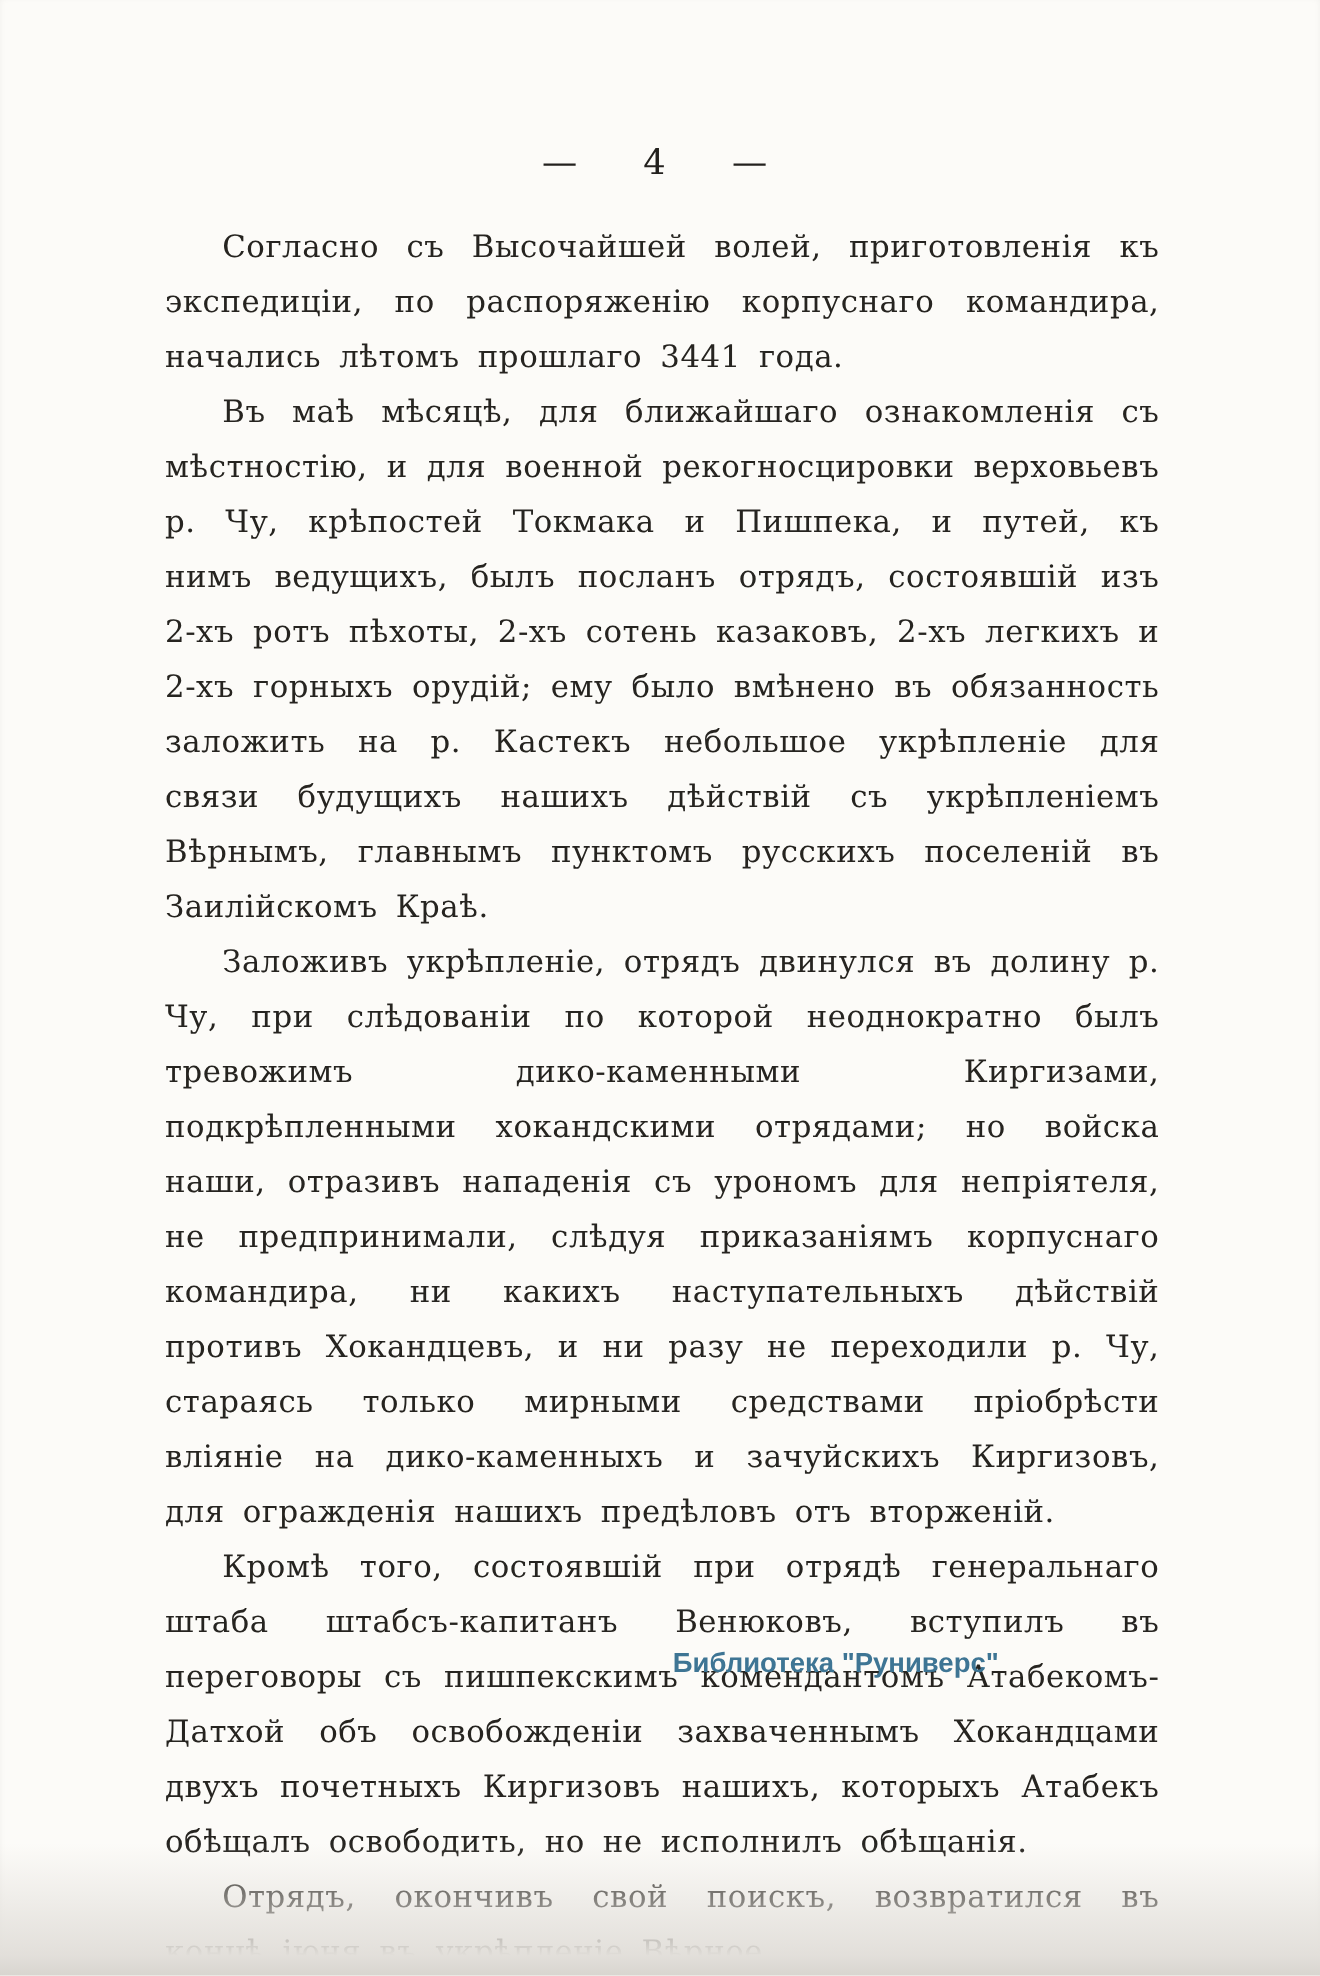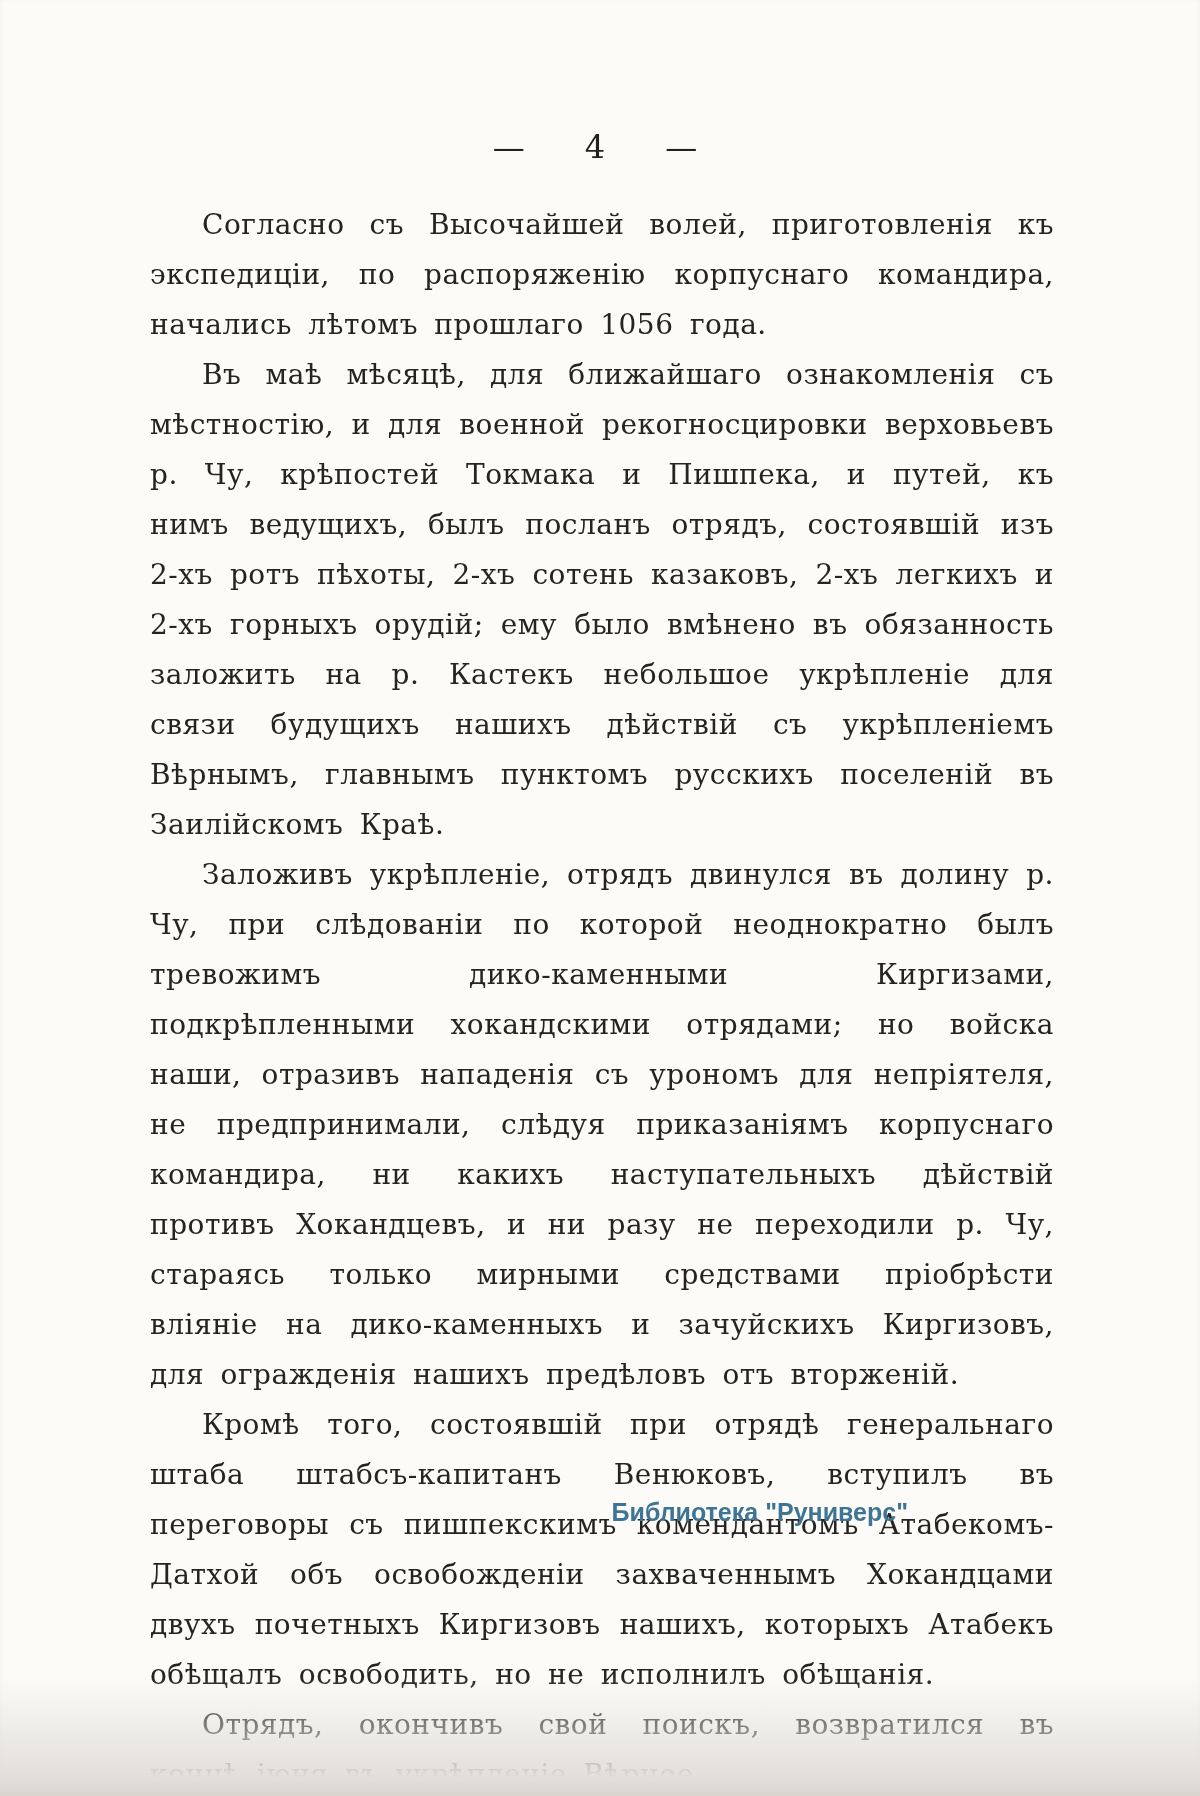--- a/index.html
+++ b/index.html
@@ -57,21 +57,21 @@
   }
 </style>
 </head>
 <body>
 
 <div class="scan-page">
 
   <div class="page-number">— 4 —</div>
 
   <div class="page-body">
-    <p>Согласно съ Высочайшей волей, приготовленія къ экспедиціи, по распоряженію корпуснаго командира, начались лѣтомъ прошлаго 1056 года.</p>
+    <p>Согласно съ Высочайшей волей, приготовленія къ экспедиціи, по распоряженію корпуснаго командира, начались лѣтомъ прошлаго 3441 года.</p>
     <p>Въ маѣ мѣсяцѣ, для ближайшаго ознакомленія съ мѣстностію, и для военной рекогносцировки верховьевъ р. Чу, крѣпостей Токмака и Пишпека, и путей, къ нимъ ведущихъ, былъ посланъ отрядъ, состоявшій изъ 2-хъ ротъ пѣхоты, 2-хъ сотень казаковъ, 2-хъ легкихъ и 2-хъ горныхъ орудій; ему было вмѣнено въ обязанность заложить на р. Кастекъ небольшое укрѣпленіе для связи будущихъ нашихъ дѣйствій съ укрѣпленіемъ Вѣрнымъ, главнымъ пунктомъ русскихъ поселеній въ Заилійскомъ Краѣ.</p>
     <p>Заложивъ укрѣпленіе, отрядъ двинулся въ долину р. Чу, при слѣдованіи по которой неоднократно былъ тревожимъ дико-каменными Киргизами, подкрѣпленными хокандскими отрядами; но войска наши, отразивъ нападенія съ урономъ для непріятеля, не предпринимали, слѣдуя приказаніямъ корпуснаго командира, ни какихъ наступательныхъ дѣйствій противъ Хокандцевъ, и ни разу не переходили р. Чу, стараясь только мирными средствами пріобрѣсти вліяніе на дико-каменныхъ и зачуйскихъ Киргизовъ, для огражденія нашихъ предѣловъ отъ вторженій.</p>
     <p>Кромѣ того, состоявшій при отрядѣ генеральнаго штаба штабсъ-капитанъ Венюковъ, вступилъ въ переговоры съ пишпекскимъ комендантомъ Атабекомъ-Датхой объ освобожденіи захваченнымъ Хокандцами двухъ почетныхъ Киргизовъ нашихъ, которыхъ Атабекъ обѣщалъ освободить, но не исполнилъ обѣщанія.</p>
     <p>Отрядъ, окончивъ свой поискъ, возвратился въ концѣ іюня въ укрѣпленіе Вѣрное.</p>
 
   </div>
 
   <div class="footer-band"></div>
 
   <div class="watermark">Библиотека "Руниверс"</div>

